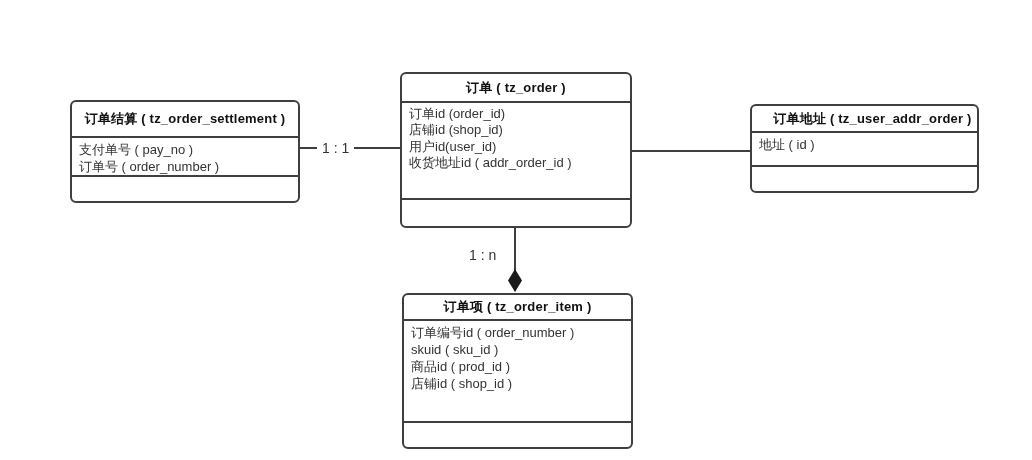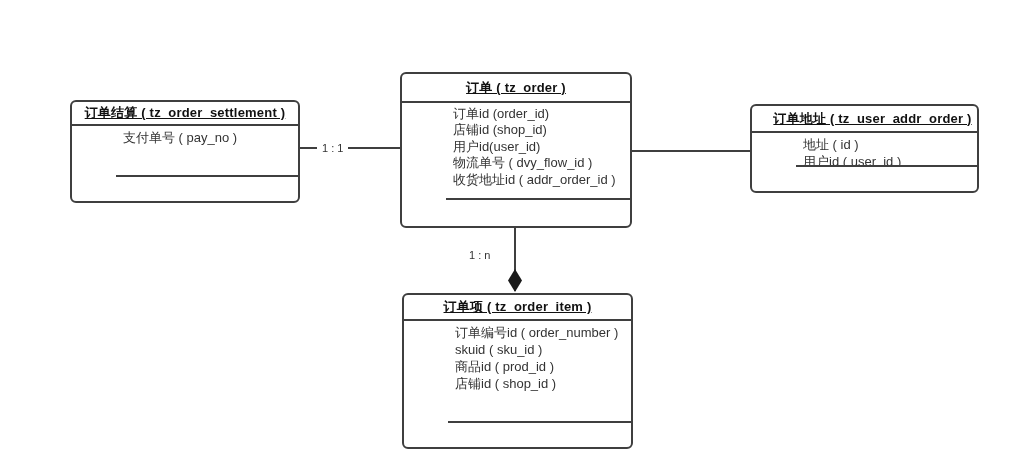--- a/index.html
+++ b/index.html
@@ -32,36 +32,34 @@
     overflow: hidden;
   }
   .entity-title {
     border-bottom: 2px solid var(--border);
     font-weight: bold;
     font-size: 13px;
     color: var(--title_text);
     display: flex; align-items: center; justify-content: center;
     flex: 0 0 auto;
     letter-spacing: 0.2px;
-    text-decoration: underline;
   }
   .entity-fields {
     flex: 1 1 auto;
     border-bottom: 2px solid var(--border);
     padding: 3px 7px 2px 7px;
     font-size: 13px;
     color: var(--text);
     line-height: 17px;
     overflow: hidden;
-    margin-left: 44px;
   }
   .entity-footer { flex: 0 0 auto; }
 
   .e-settlement { left: 70px;  top: 100px; width: 230px; height: 103px; }
-  .e-settlement .entity-title  { height: 24px; }
+  .e-settlement .entity-title  { height: 36px; }
   .e-settlement .entity-footer { height: 24px; }
 
   .e-order { left: 400px; top: 72px; width: 232px; height: 156px; }
   .e-order .entity-title  { height: 29px; }
   .e-order .entity-footer { height: 26px; }
   .e-order .entity-fields { line-height: 16.4px; }
 
   .e-address { left: 750px; top: 104px; width: 229px; height: 89px; }
   .e-address .entity-title  { height: 27px; padding-left: 16px; }
   .e-address .entity-footer { height: 24px; }
@@ -73,21 +71,21 @@
   
   .connector { position: absolute; background: var(--connector); }
   .c-settlement-order { left: 298px; top: 147px; width: 102px; height: 2px; }
   .c-order-address    { left: 630px; top: 150px; width: 120px; height: 2px; }
   .c-order-item       { left: 514px; top: 227px; width: 2px;  height: 64px; }
 
   .rel-label {
     position: absolute;
     background: var(--background);
     color: var(--text);
-    font-size: 11px;
+    font-size: 14px;
     line-height: 16px;
     padding: 0 5px;
     white-space: nowrap;
   }
   .l-one-one { left: 317px; top: 140px; }
   .l-one-n   { left: 464px; top: 247px; }
 
   .diamond {
     position: absolute;
     left: 508px; top: 269px;
@@ -106,41 +104,40 @@
   <div class="connector c-order-item"></div>
   <div class="diamond"></div>
 
   <div class="rel-label l-one-one">1 : 1</div>
   <div class="rel-label l-one-n">1 : n</div>
 
   <div class="entity e-settlement">
     <div class="entity-title">订单结算 ( tz_order_settlement )</div>
     <div class="entity-fields">
         <div class="field-row">支付单号 ( pay_no )</div>
+        <div class="field-row">订单号 ( order_number )</div>
       </div>
     <div class="entity-footer"></div>
   </div>
 
   <div class="entity e-order">
     <div class="entity-title">订单 ( tz_order )</div>
     <div class="entity-fields">
         <div class="field-row">订单id (order_id)</div>
         <div class="field-row">店铺id (shop_id)</div>
         <div class="field-row">用户id(user_id)</div>
-        <div class="field-row">物流单号 ( dvy_flow_id )</div>
         <div class="field-row">收货地址id ( addr_order_id )</div>
       </div>
     <div class="entity-footer"></div>
   </div>
 
   <div class="entity e-address">
     <div class="entity-title">订单地址 ( tz_user_addr_order )</div>
     <div class="entity-fields">
         <div class="field-row">地址 ( id )</div>
-        <div class="field-row">用户id ( user_id )</div>
       </div>
     <div class="entity-footer"></div>
   </div>
 
   <div class="entity e-item">
     <div class="entity-title">订单项 ( tz_order_item )</div>
     <div class="entity-fields">
         <div class="field-row">订单编号id ( order_number )</div>
         <div class="field-row">skuid ( sku_id )</div>
         <div class="field-row">商品id ( prod_id )</div>

